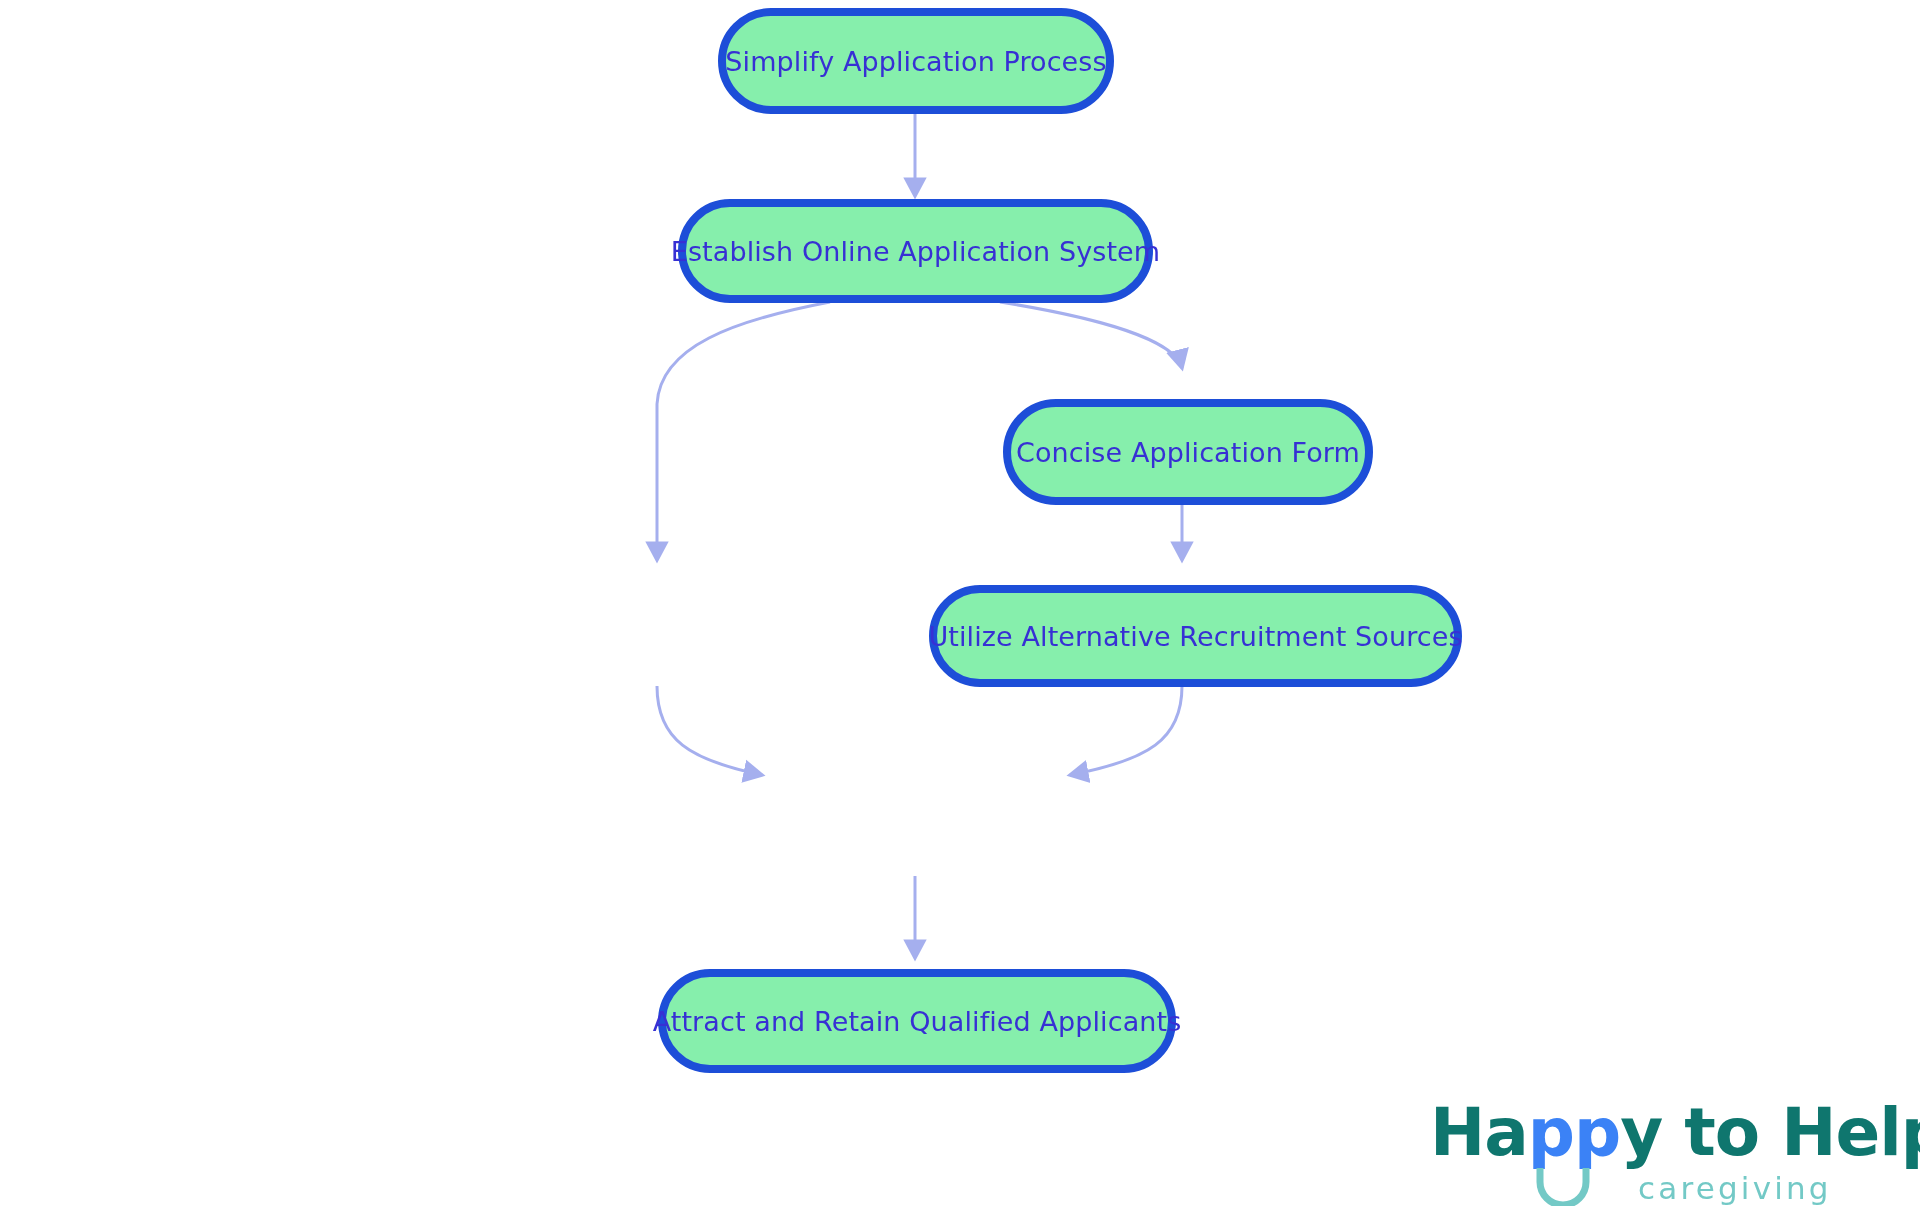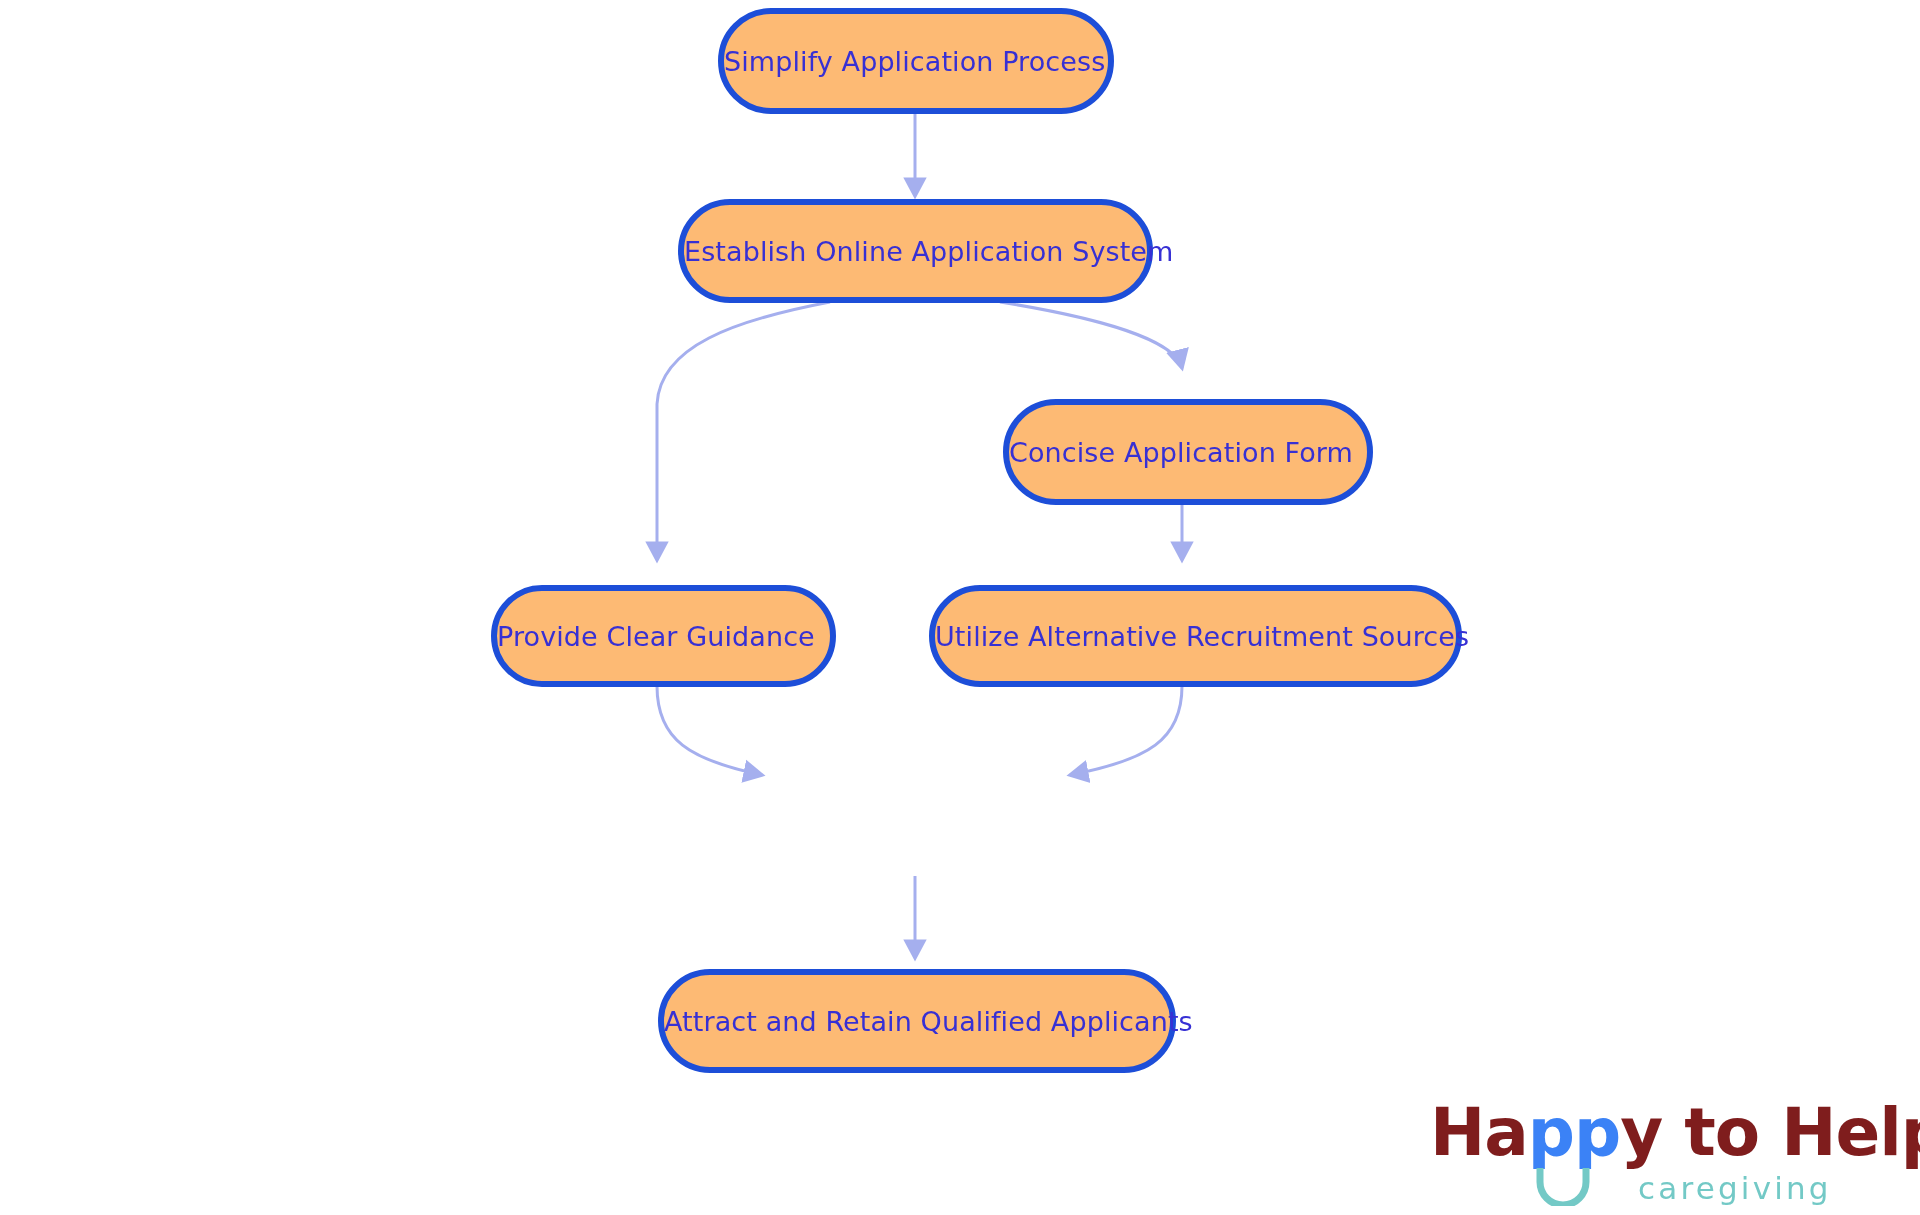--- a/index.html
+++ b/index.html
@@ -26,26 +26,26 @@
     position: absolute;
     left: 0; top: 0;
     width: 1920px;
     height: 1215px;
     pointer-events: none;
   }
 
   .node {
     position: absolute;
     box-sizing: border-box;
-    background: #fdba74;
-    border: 6px solid #1d4ed8;
+    background: #86efac;
+    border: 8px solid #1d4ed8;
     border-radius: 999px;
     display: flex;
     align-items: center;
-    justify-content: flex-start;
+    justify-content: center;
     color: #3730d4;
     font-size: 27px;
     font-weight: 400;
     letter-spacing: 0.1px;
     white-space: nowrap;
     font-family: "DejaVu Sans", sans-serif;
   }
 
   
   #brand-logo {
@@ -59,21 +59,21 @@
     position: absolute;
     left: 0;
     top: 0;
     font-family: "DejaVu Sans", sans-serif;
     font-size: 66px;
     font-weight: bold;
     letter-spacing: -1px;
     line-height: 1;
     white-space: nowrap;
   }
-  .logo-coral { color: #7f1d1d; }
+  .logo-coral { color: #0f766e; }
   .logo-teal  { color: #3b82f6; }
   .logo-sub {
     position: absolute;
     left: 208px;
     top: 70px;
     font-family: "DejaVu Sans", sans-serif;
     font-size: 31px;
     font-weight: 400;
     letter-spacing: 3.2px;
     color: #73c9c6;
@@ -119,23 +119,20 @@
   </div>
 
   <div class="node" style="left:678px; top:199px; width:475px; height:104px;">
     <span>Establish Online Application System</span>
   </div>
 
   <div class="node" style="left:1003px; top:393px; width:370px; height:106px;margin-top:6px;">
     <span>Concise Application Form</span>
   </div>
 
-  <div class="node" style="left:491px; top:585px; width:345px; height:102px;">
-    <span>Provide Clear Guidance</span>
-  </div>
 
   <div class="node" style="left:922px; top:585px; width:533px; height:102px;margin-left:7px;">
     <span>Utilize Alternative Recruitment Sources</span>
   </div>
 
 
   <div class="node" style="left:658px; top:969px; width:518px; height:104px;">
     <span>Attract and Retain Qualified Applicants</span>
   </div>
 

